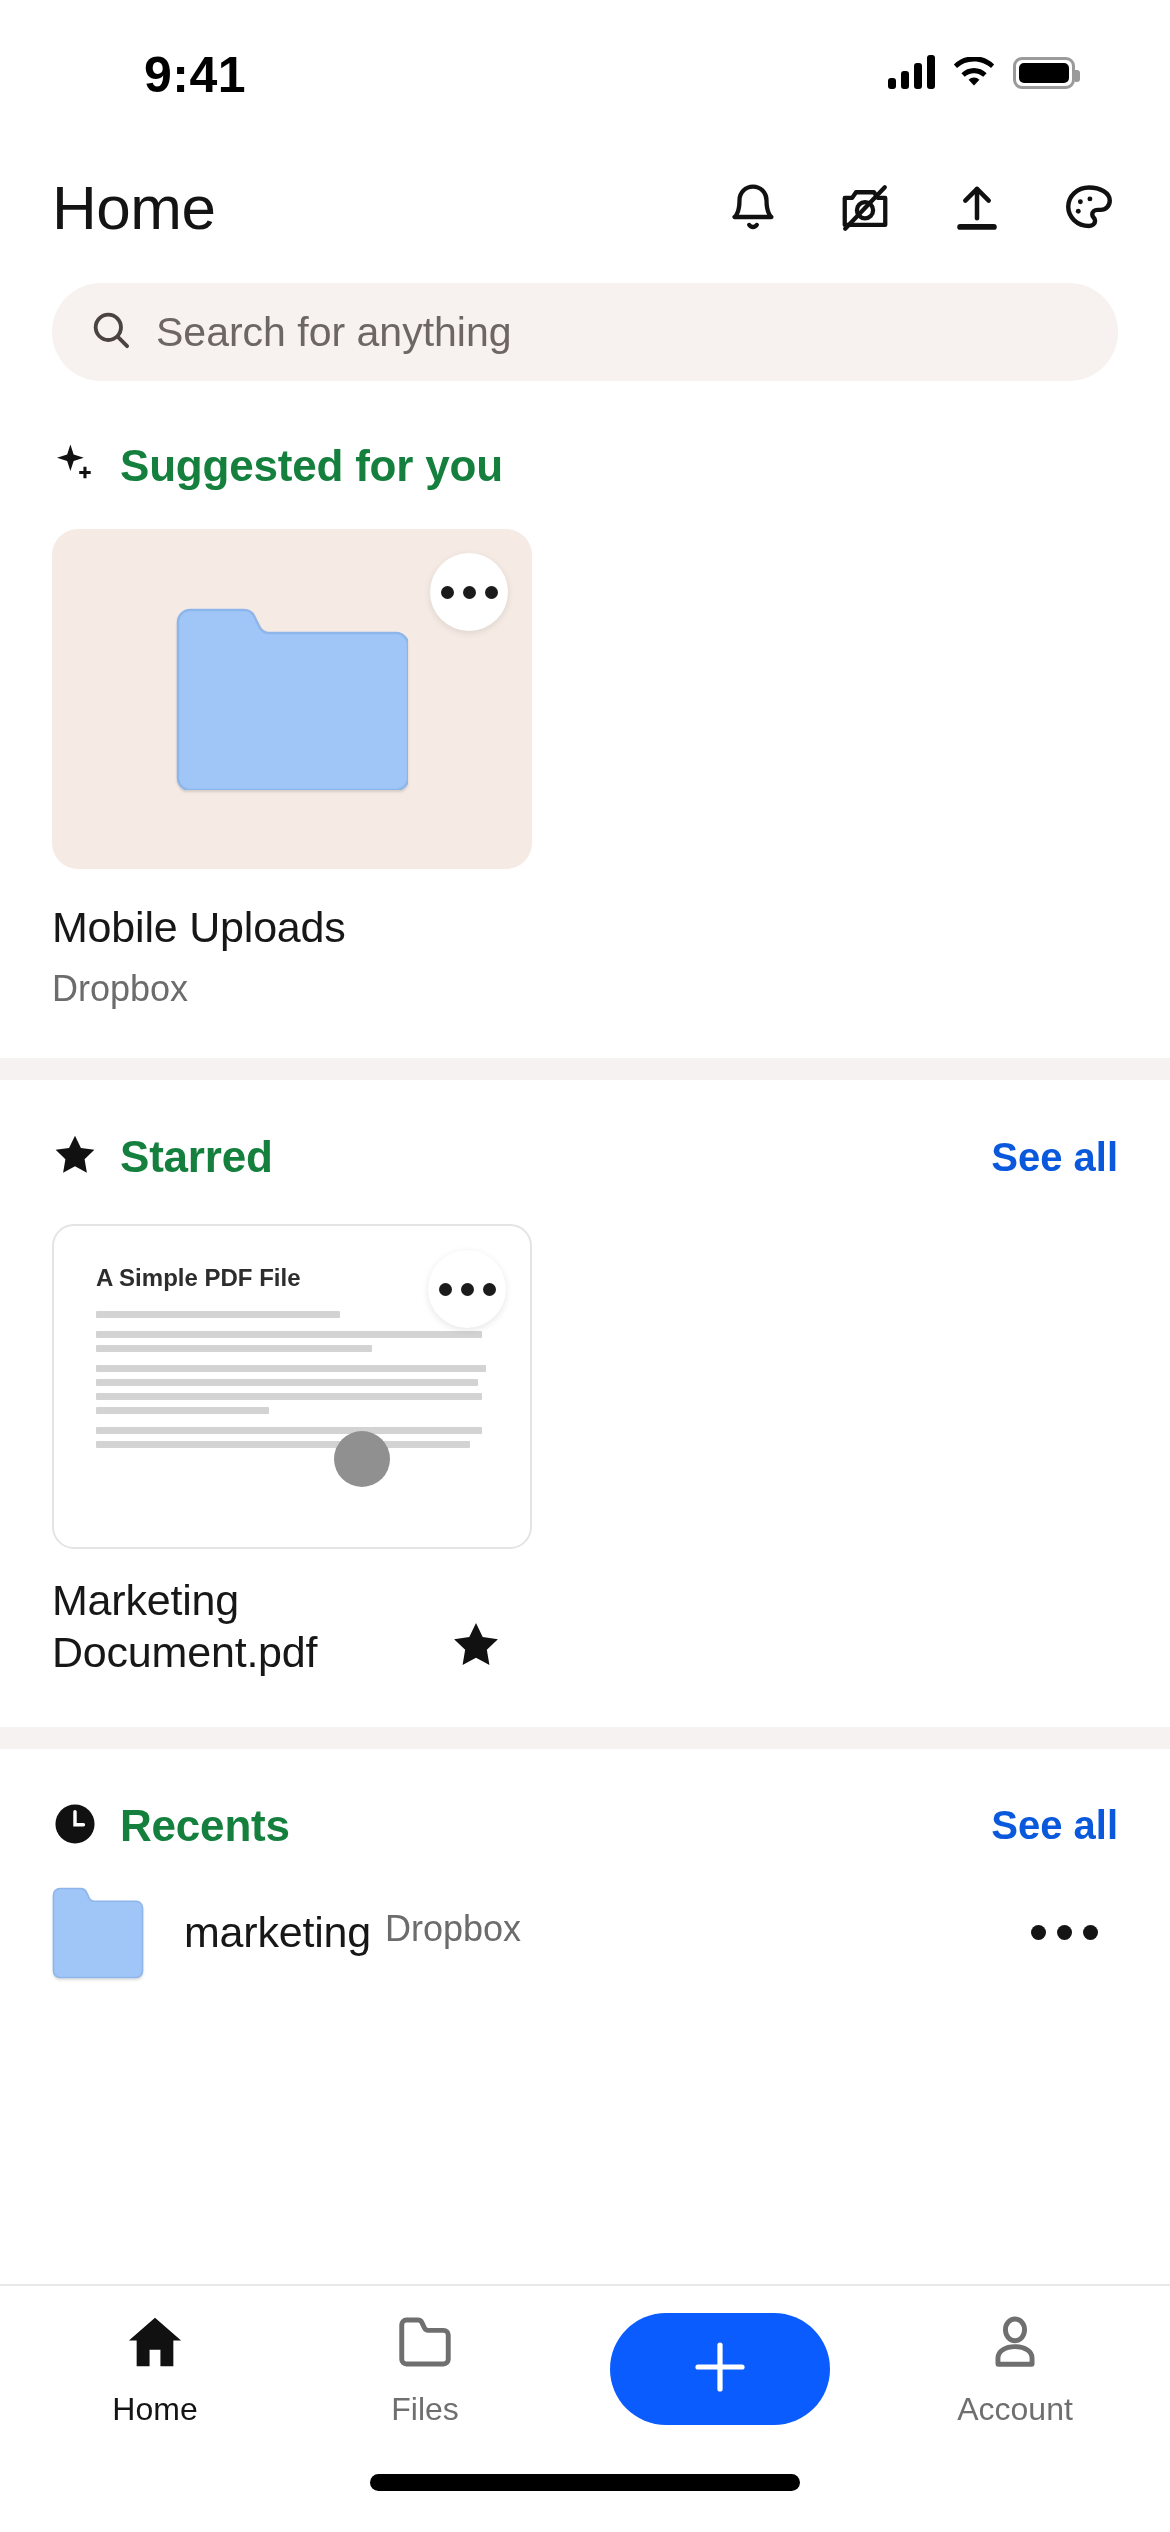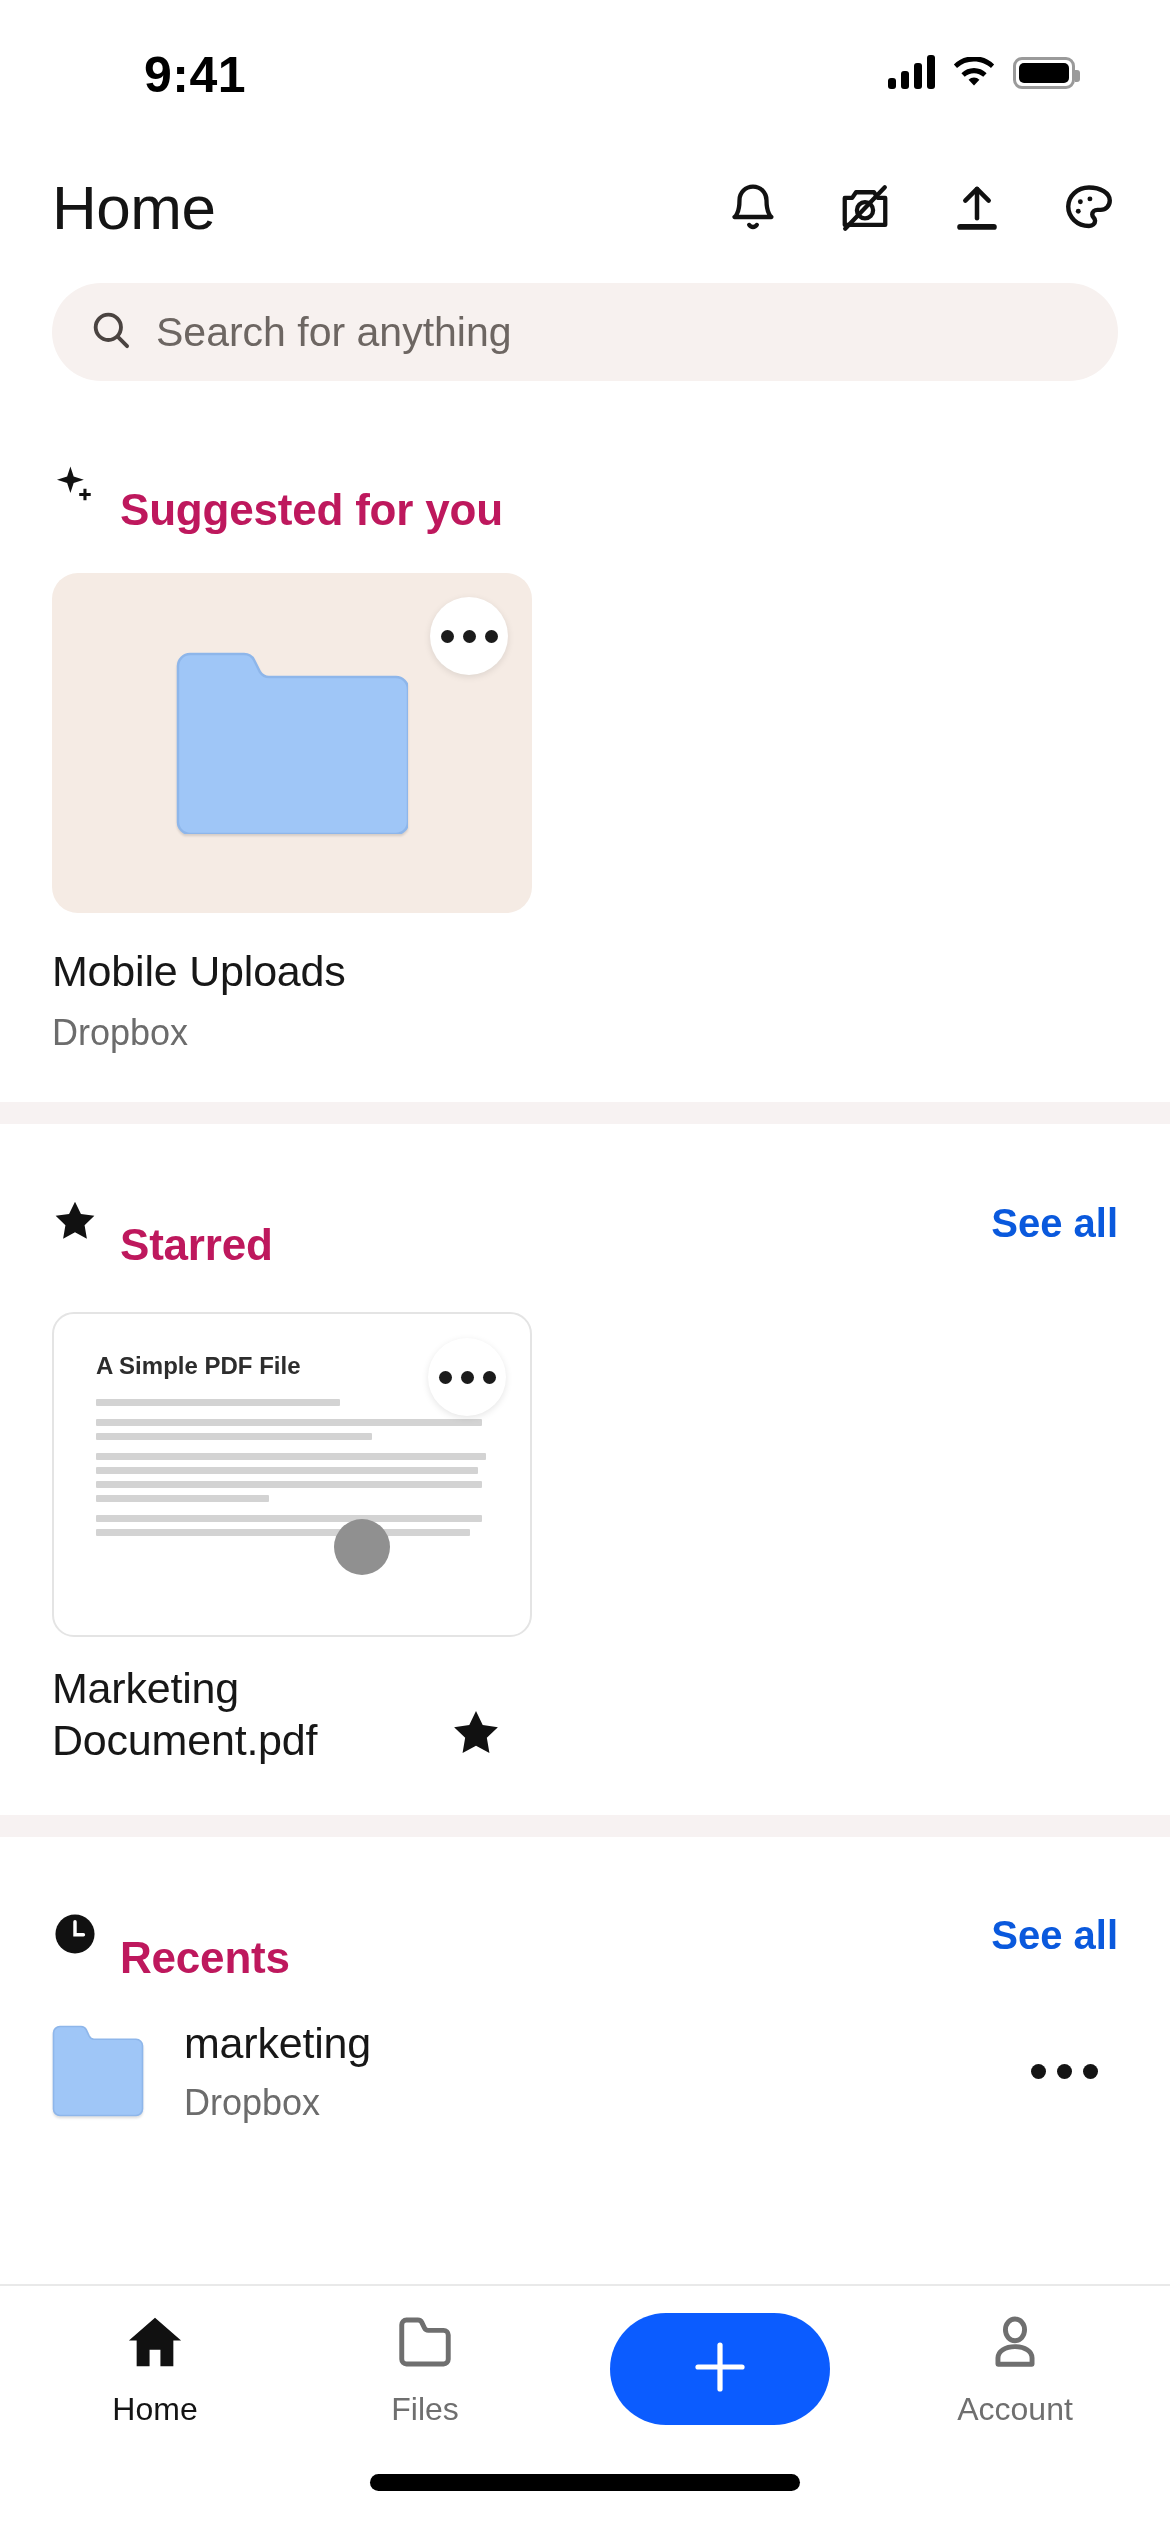--- a/index.html
+++ b/index.html
@@ -39,21 +39,21 @@
   
   .searchwrap { padding:18px 52px 0 52px; flex:0 0 auto; }
   .search {
     height:98px; background:#F7F1EF; border-radius:49px;
     display:flex; align-items:center; padding:0 36px; gap:22px;
   }
   .search-ph { font-size:41px; color:#6D6662; font-weight:400; }
 
   
   .sec-head { display:flex; align-items:center; padding:0 52px; gap:22px; }
-  .sec-title { font-size:44px; font-weight:700; color:#be185d; letter-spacing:-0.2px;margin-top:44px; }
+  .sec-title { font-size:44px; font-weight:700; color:#15803d; letter-spacing:-0.2px; }
   .see-all { margin-left:auto; font-size:40px; color:#0A59DD; font-weight:700; }
 
   
   .suggested { padding-top:60px; }
   .sug-card { margin:38px 0 0 52px; width:557px; }
   .sug-thumb {
     position:relative; width:480px; height:340px;
     background:#F5EBE4; border-radius:26px; display:flex; align-items:center; justify-content:center;
   }
   .folder-big { width:232px; height:182px; position:relative; filter:drop-shadow(0 2px 1px rgba(0,0,0,.13)); }
@@ -82,21 +82,21 @@
   .pdf-line { height:7px; background:#C9C9C9; border-radius:1px; margin-bottom:7px; opacity:.82; }
   .pdf-circle { position:absolute; left:280px; top:205px; width:56px; height:56px; border-radius:50%; background:#909090; }
   .star-name { font-size:43px; color:#171717; line-height:1.22; margin-top:25px; letter-spacing:-0.2px; }
   .star-row { display:flex; align-items:flex-start; gap:0; width:480px; }
   .star-badge { margin-left:auto; margin-top:70px; margin-right:30px; }
 
   
   .recents { padding-top:52px; }
   .rec-row { display:flex; align-items:center; padding:36px 52px 0 52px; gap:40px; }
   .folder-sm { width:92px; height:92px; position:relative; flex:0 0 92px; filter:drop-shadow(0 2px 1px rgba(0,0,0,.12)); }
-  .rec-texts { display:flex; flex-direction:column; gap:14px; }
+  .rec-texts { display:flex; flex-direction:row; gap:14px; }
   .rec-name { font-size:43px; color:#171717; letter-spacing:-0.2px; }
   .rec-sub { font-size:36px; color:#6C6C6C; }
   .rec-kebab { margin-left:auto; display:flex; gap:11px; padding:20px; }
   .rec-kebab b { width:15px; height:15px; border-radius:50%; background:#141414; display:block; }
 
   
   .tabbar {
     margin-top:auto; height:168px; flex:0 0 168px;
     border-top:2px solid #E9E9E9; background:#fff;
     display:flex; align-items:center; justify-content:space-around; padding:0 20px;

